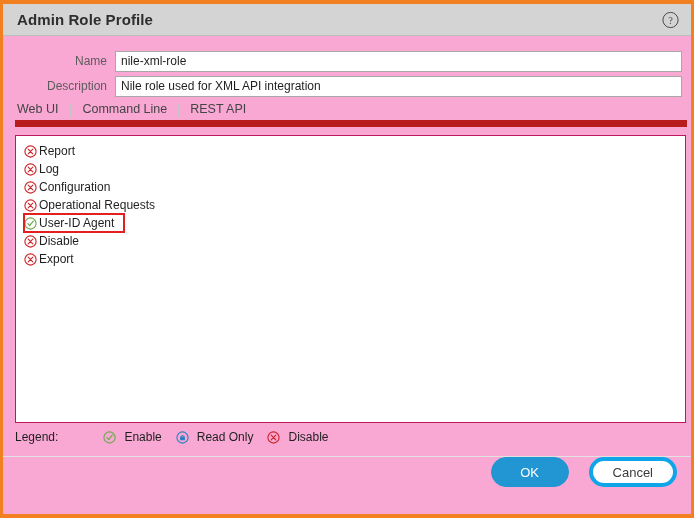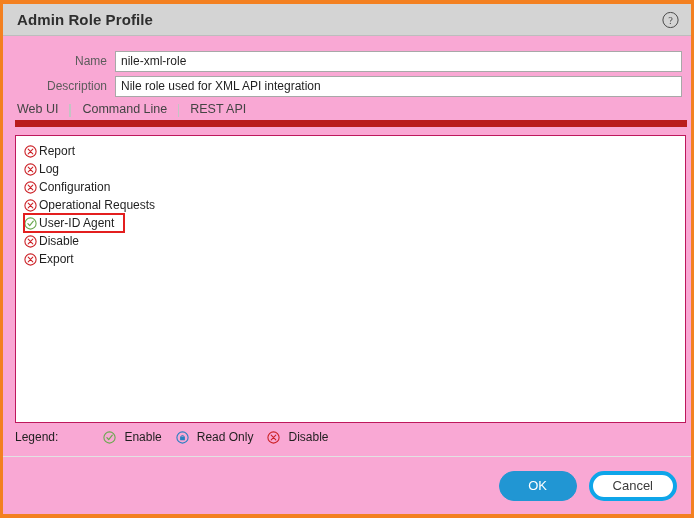--- a/index.html
+++ b/index.html
@@ -179,24 +179,23 @@
   .legend-item .ic { margin-right: 4px; }
 
   
   #footer {
     position: absolute;
     left: 0; bottom: 0;
     width: 688px;
     height: 58px;
     border-top: 1px solid #e2e2e2;
     display: flex;
-    align-items: center;
     justify-content: flex-end;
     padding-right: 14px;
-    gap: 12px;
+    gap: 20px;
   }
   .btn {
     font-family: "Liberation Sans", sans-serif;
     font-size: 13px;
     height: 30px;
     min-width: 78px;
     border-radius: 16px;
     cursor: pointer;
     outline: none;
     padding: 0 20px;

